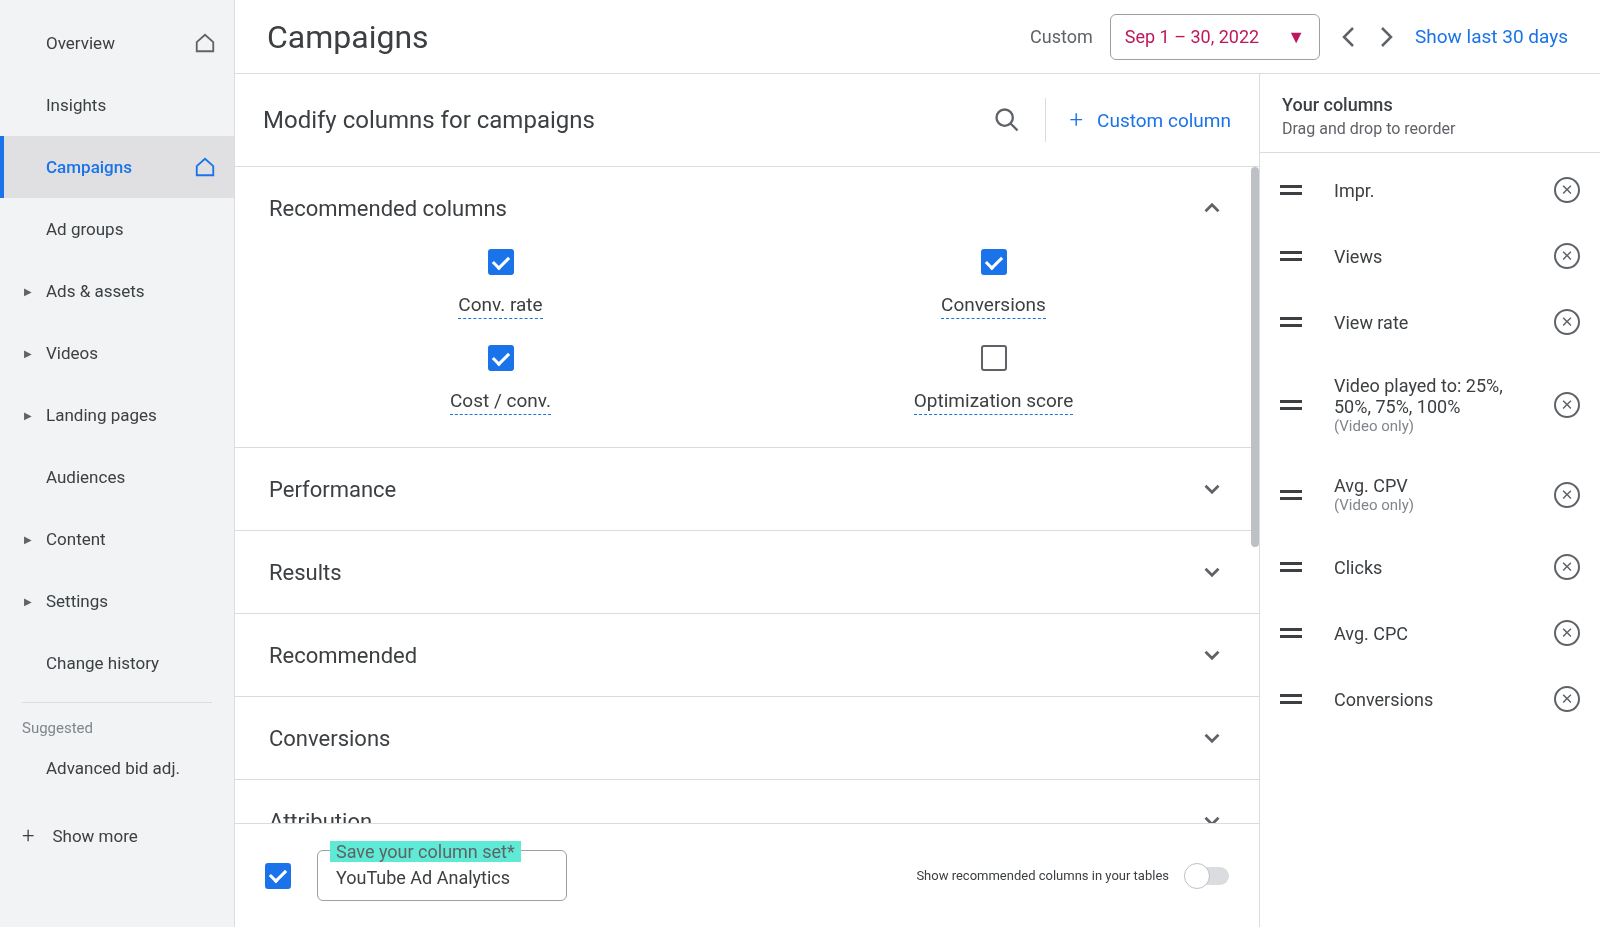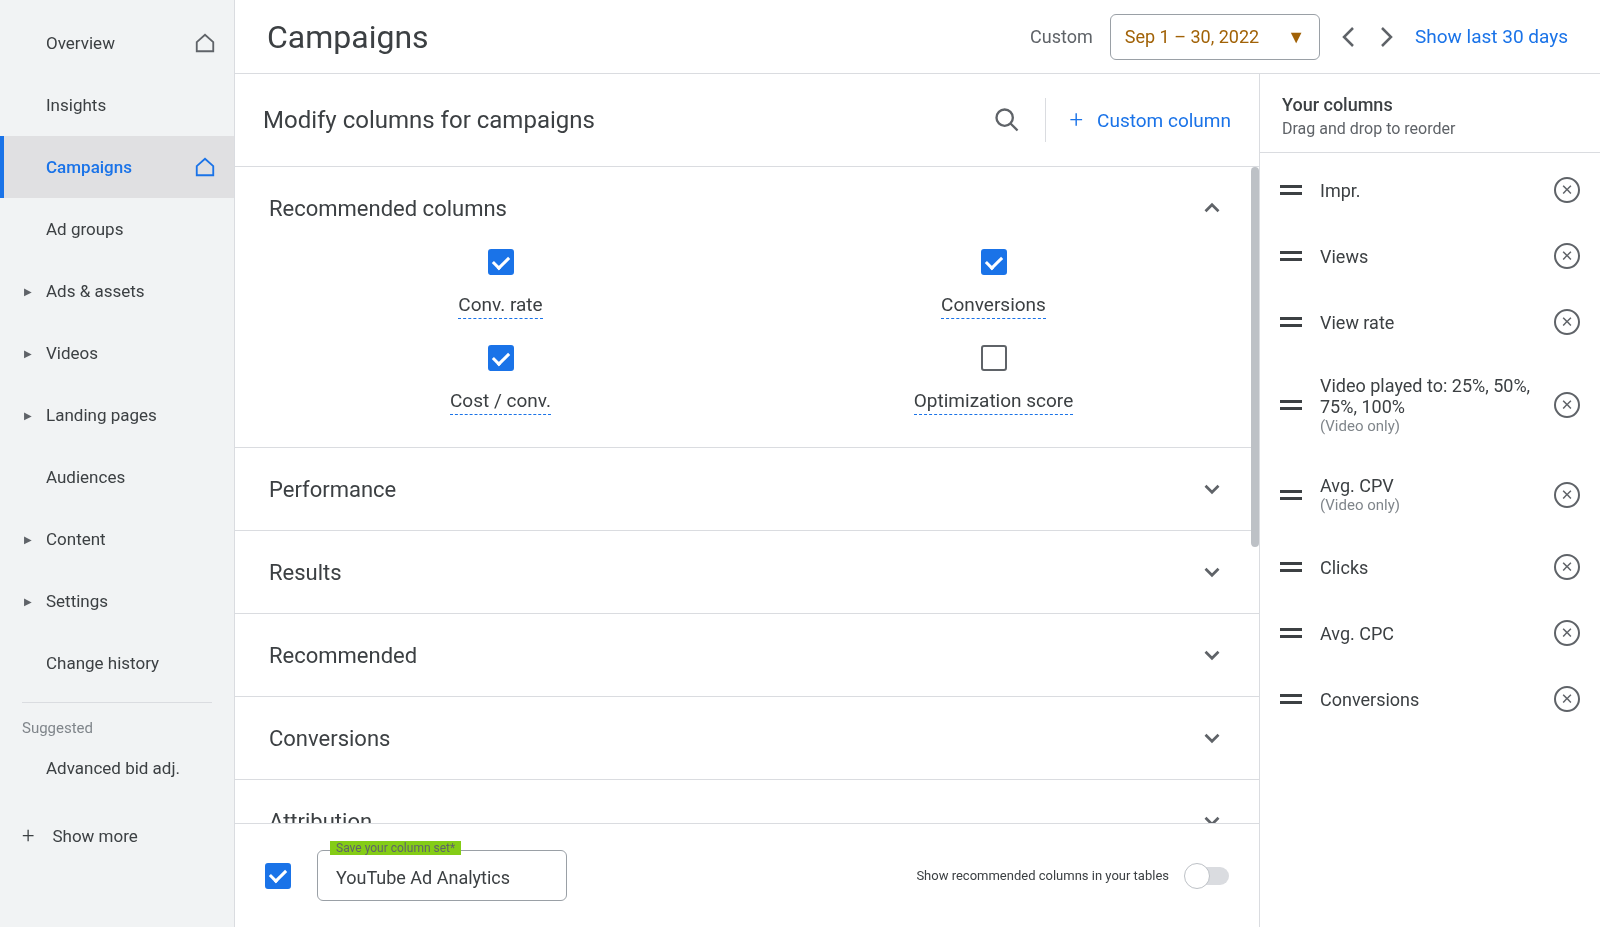--- a/index.html
+++ b/index.html
@@ -19,21 +19,21 @@
 
   
   .main { flex: 1; display: flex; flex-direction: column; }
 
   
   .topbar { display: flex; align-items: center; padding: 12px 32px; border-bottom: 1px solid #dadce0; height: 74px; }
   .page-title { font-size: 32px; font-weight: 400; color: #3c4043; }
   .topbar-right { margin-left: auto; display: flex; align-items: center; gap: 17px; }
   .custom-label { font-size: 18px; color: #5f6368; }
   .date-picker { display: flex; align-items: center; border: 1px solid #9aa0a6; border-radius: 6px; height: 46px; padding: 0 14px; gap: 28px; cursor: pointer; }
-  .date-picker span { font-size: 18px; color: #a16207; }
+  .date-picker span { font-size: 18px; color: #be185d; }
   .dropdown-triangle { font-size: 12px; color: #5f6368; }
   .nav-arrow { width: 22px; height: 22px; color: #5f6368; cursor: pointer; display: flex; align-items: center; justify-content: center; }
   .show-last { font-size: 19px; color: #1a73e8; cursor: pointer; }
 
   
   .content { flex: 1; display: flex; overflow: hidden; }
 
   
   .pane-left { flex: 1; display: flex; flex-direction: column; border-right: 1px solid #dadce0; }
   .pane-header { display: flex; align-items: center; padding: 24px 28px; border-bottom: 1px solid #dadce0; }
@@ -56,21 +56,21 @@
   .checkbox.checked { background: #1a73e8; border-color: #1a73e8; }
   .checkbox.checked::after { content: ''; width: 7px; height: 13px; border: solid #fff; border-width: 0 3px 3px 0; transform: rotate(45deg); margin-top: -3px; }
   .check-label { font-size: 19px; color: #3c4043; border-bottom: 1px dashed #1a73e8; padding-bottom: 2px; }
 
   
   .pane-right { width: 340px; display: flex; flex-direction: column; }
   .yc-header { padding: 20px 22px 14px 22px; border-bottom: 1px solid #dadce0; }
   .yc-header h3 { font-size: 18px; font-weight: 500; color: #3c4043; margin-bottom: 4px; }
   .yc-header .sub { font-size: 16px; color: #5f6368; }
   .yc-list { flex: 1; overflow-y: auto; padding: 4px 12px; }
-  .yc-item { display: flex; align-items: center; gap: 18px; padding: 20px 8px; cursor: grab; }
+  .yc-item { display: flex; align-items: center; gap: 32px; padding: 20px 8px; cursor: grab; }
   .drag-handle { width: 22px; height: 10px; display: flex; flex-direction: column; justify-content: space-between; }
   .drag-handle div { height: 3px; background: #3c4043; }
   .yc-label { flex: 1; font-size: 18px; color: #3c4043; }
   .yc-label .sub { font-size: 15px; color: #80868b; display: block; }
   .remove-btn { width: 26px; height: 26px; border: 2px solid #5f6368; border-radius: 50%; display: flex; align-items: center; justify-content: center; font-size: 15px; color: #5f6368; cursor: pointer; }
 
   
   .bottom-bar { display: flex; align-items: center; padding: 26px 30px; border-top: 1px solid #dadce0; gap: 26px; }
   .save-field { position: relative; border: 1px solid #9aa0a6; border-radius: 6px; padding: 16px 18px 12px 18px; min-width: 250px; }
   .save-field .value { font-size: 18px; color: #3c4043; }
@@ -272,21 +272,21 @@
                   </span>
                 </div>
               </div>
             </div>
           <div class="scroll-thumb"></div>
         </div>
 
         <div class="bottom-bar">
           <div class="checkbox checked"></div>
           <div class="save-field">
-            <span class="legend" style="position:absolute;top:-10px;left:12px;background:#84cc16;padding:0 6px;font-size:12px;color:#5f6368;">Save your column set*</span>
+            <span class="legend" style="position:absolute;top:-10px;left:12px;background:#5eead4;padding:0 6px;font-size:18px;color:#5f6368;">Save your column set*</span>
             <div class="value">YouTube Ad Analytics</div>
           </div>
           <div class="bottom-right">
             <span class="rec-label">Show recommended columns in your tables</span>
             <div class="toggle"></div>
           </div>
         </div>
       </div>
 
       <div class="pane-right">

